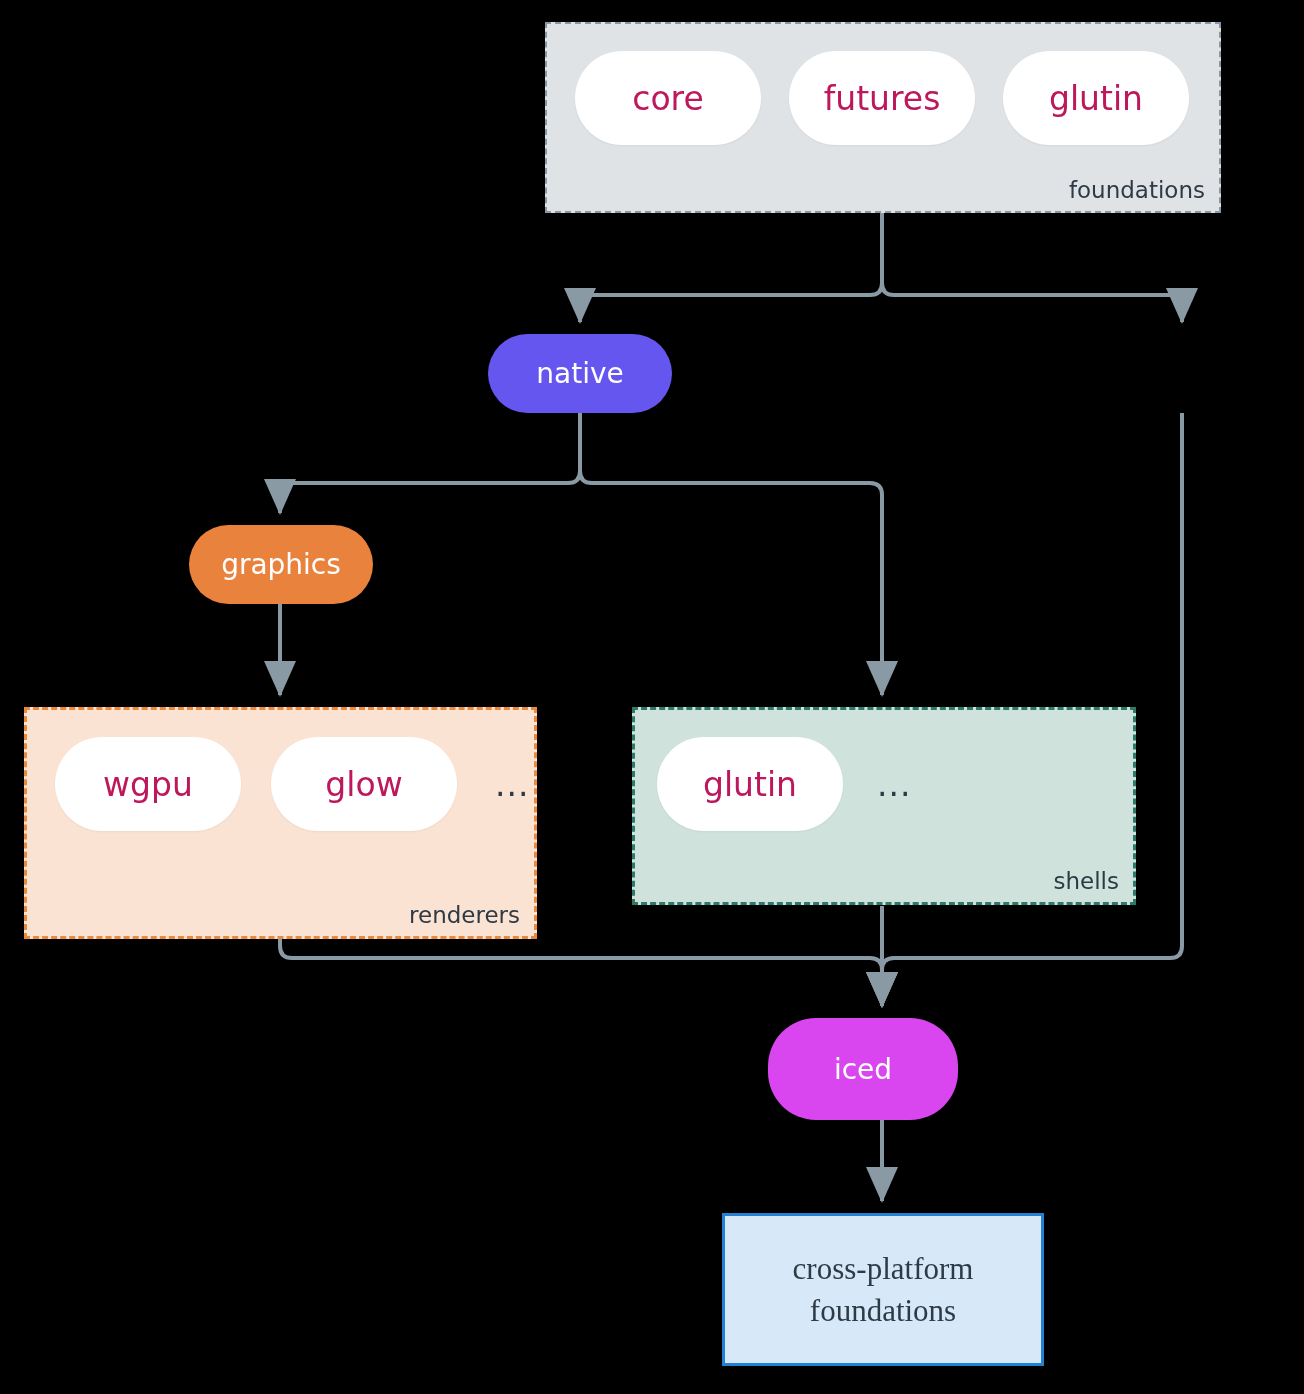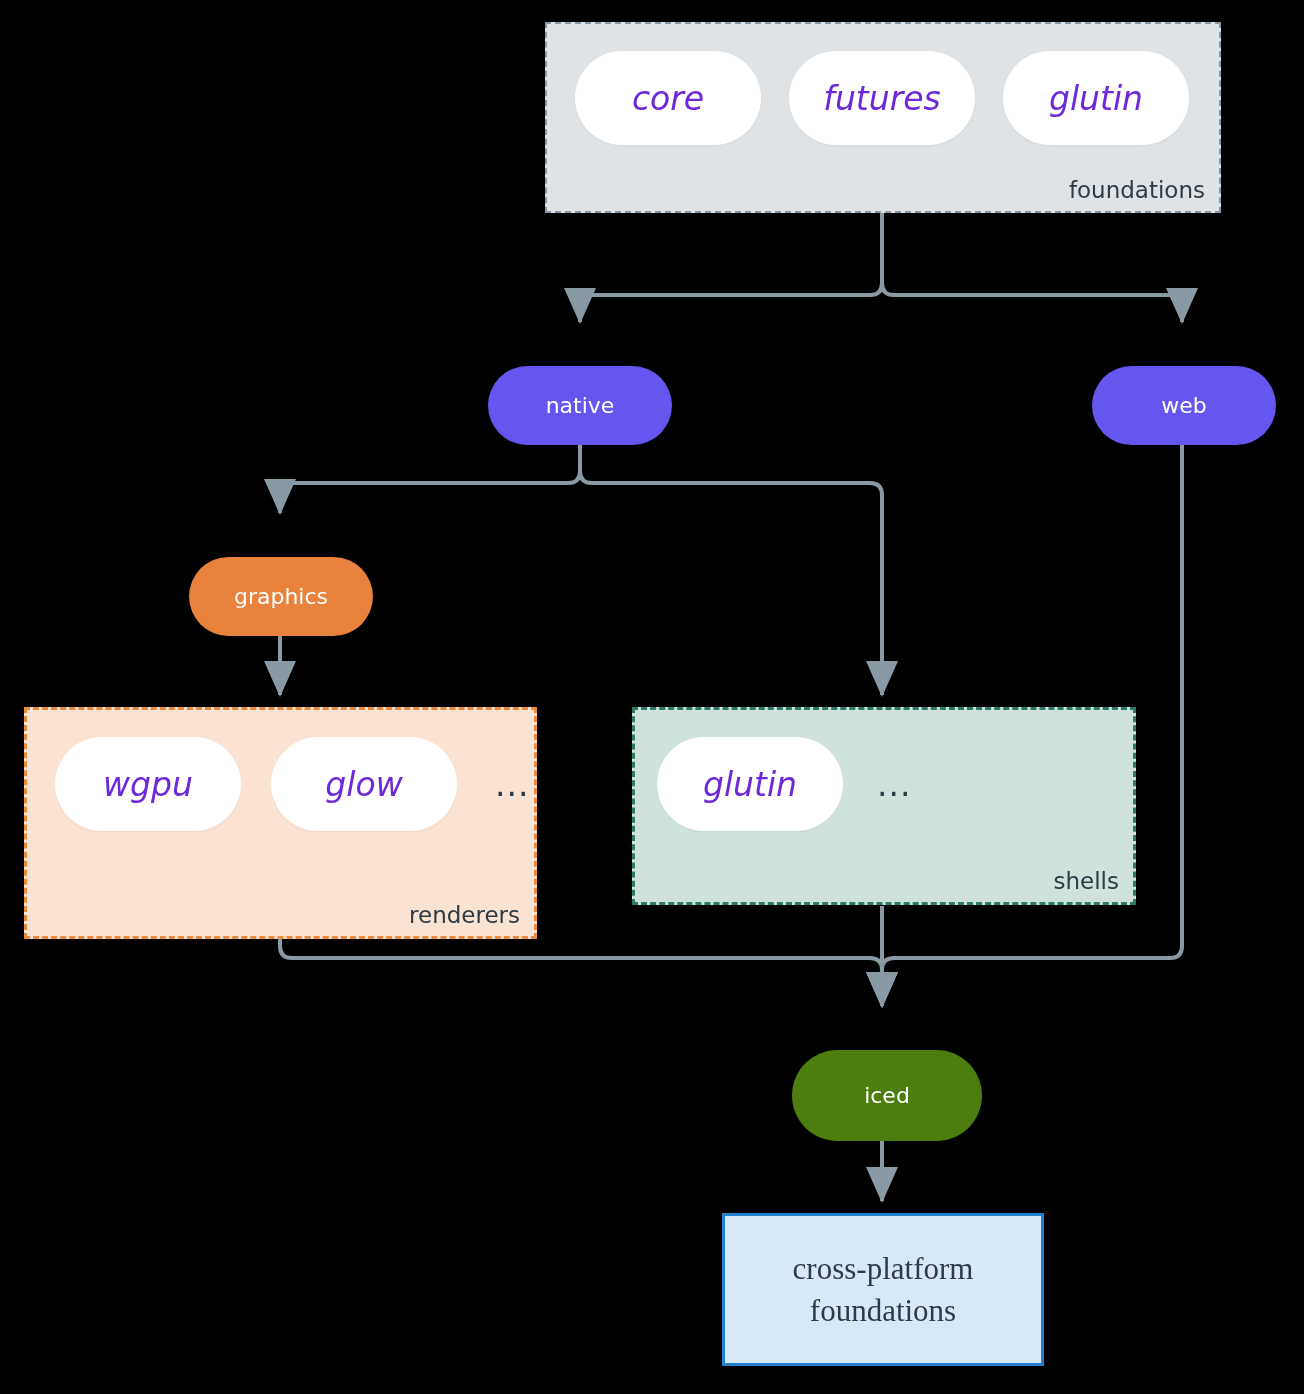--- a/index.html
+++ b/index.html
@@ -92,64 +92,62 @@
     background: #ffffff;
     border-radius: 48px;
     height: 94px;
     min-width: 186px;
     padding: 3px 26px;
     box-sizing: border-box;
     display: flex;
     align-items: center;
     justify-content: center;
     font-size: 33px;
-    color: #6d28d9;
+    color: #be185d;
     box-shadow: 0 1px 2px rgba(0,0,0,0.05);
-    font-style: italic;
   }
   .ellipsis {
     font-size: 33px;
     color: #2e3a45;
     padding: 0 8px;
     line-height: 1;
     letter-spacing: 1px;
   }
 
   
   .node {
     position: absolute;
     box-sizing: border-box;
     display: flex;
     align-items: center;
     justify-content: center;
     border-radius: 48px;
-    font-size: 22px;
+    font-size: 28px;
     color: #ffffff;
     white-space: nowrap;
-    margin-top: 32px;
   }
   #node-native {
     left: 488px; top: 334px;
     width: 184px; height: 79px;
     background: #6656f0;
   }
   #node-web {
     left: 1092px; top: 334px;
     width: 184px; height: 79px;
     background: #6656f0;
   }
   #node-graphics {
     left: 189px; top: 525px;
     width: 184px; height: 79px;
     background: #e8823c;
   }
   #node-iced {
-    left: 792px; top: 1018px;
-    width: 190px; height: 91px;
-    background: #4d7c0f;
+    left: 768px; top: 1018px;
+    width: 190px; height: 102px;
+    background: #d946ef;
   }
 
   
   #node-application {
     position: absolute;
     left: 722px; top: 1213px;
     width: 322px; height: 153px;
     box-sizing: border-box;
     background: #d7e9f8;
     border: 3px solid #2481d0;
@@ -213,21 +211,20 @@
 
   <div id="shells-cluster" class="cluster">
     <div class="pill-row">
       <div class="wpill">glutin</div>
       <div class="ellipsis">...</div>
     </div>
     <div class="cluster-label">shells</div>
   </div>
 
   <div id="node-native" class="node">native</div>
-  <div id="node-web" class="node">web</div>
   <div id="node-graphics" class="node">graphics</div>
   <div id="node-iced" class="node">iced</div>
 
   <div id="node-application">
     <div>cross-platform</div>
     <div>foundations</div>
   </div>
 
 </div>
 

